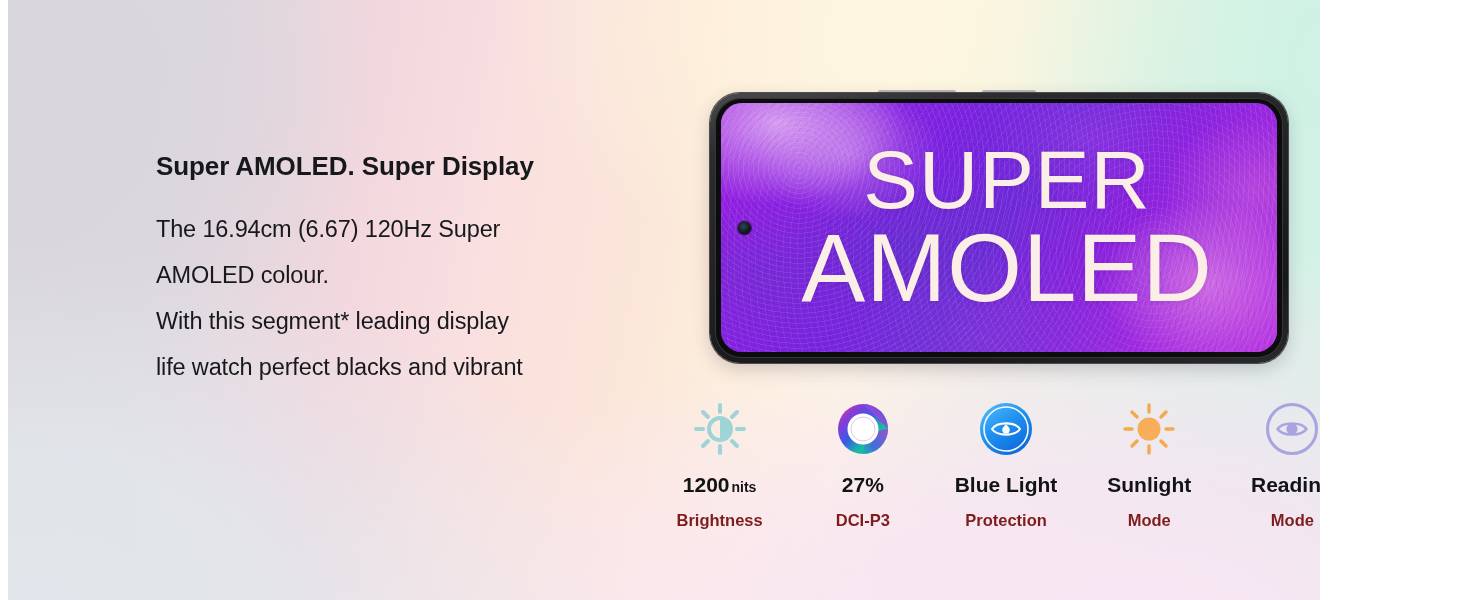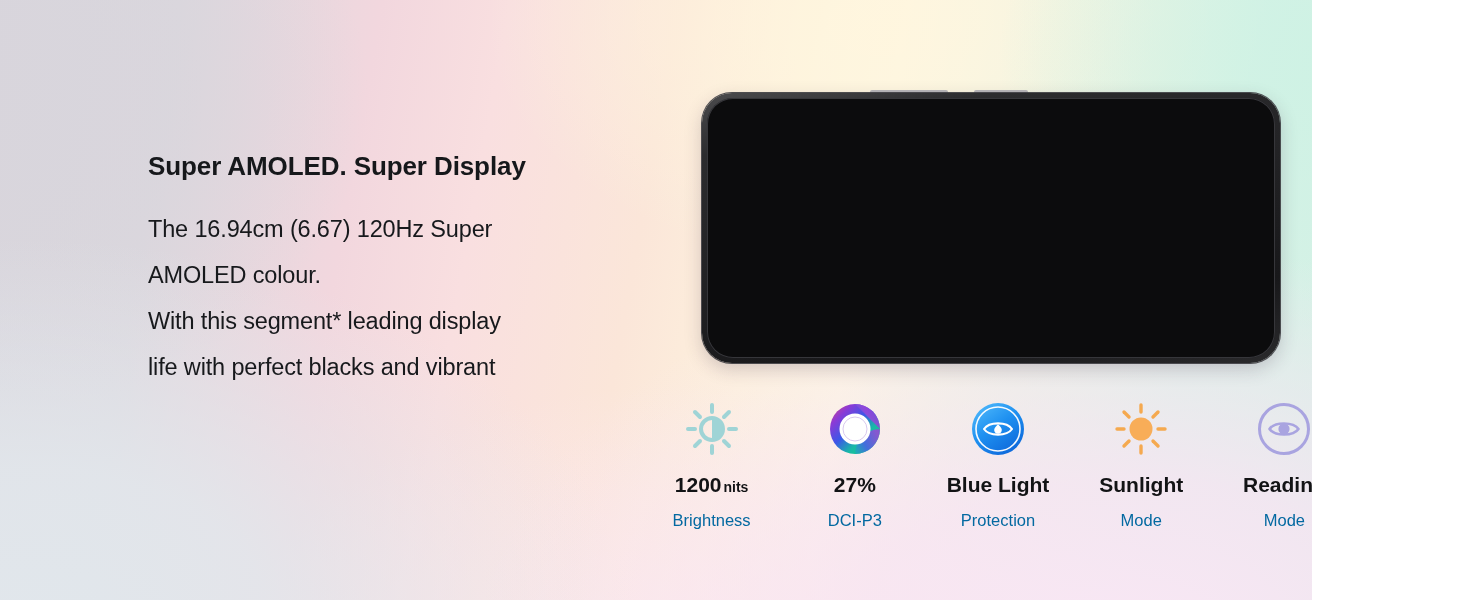--- a/index.html
+++ b/index.html
@@ -13,20 +13,21 @@
     font-family: "Liberation Sans", sans-serif;
   }
 
   
   .banner {
     position: relative;
     width: 1312px;
     height: 600px;
     overflow: hidden;
     background-color: #eee7ee;
+    margin-left: 8px;
   }
   .bg-layer {
     position: absolute;
     inset: 0;
   }
   
   .bg-base {
     background:
       linear-gradient(100deg,
         #d9d6dd 0%,
@@ -240,22 +241,22 @@
     white-space: nowrap;
     margin-top: 4px;
   }
   .feature .f-title .unit {
     font-size: 14px;
     font-weight: bold;
     margin-left: 2px;
   }
   .feature .f-sub {
     font-size: 16.5px;
-    font-weight: normal;
-    color: #0369a1;
+    font-weight: bold;
+    color: #7f1d1d;
     line-height: 1.2;
     margin-top: 6px;
     white-space: nowrap;
     text-align: center;
   }
 
   
   .ic { display: block; }
 </style>
 </head>
@@ -270,29 +271,38 @@
   <div class="bg-layer bg-br2"></div>
   <div class="bg-layer bg-br"></div>
   <div class="bg-layer bg-bl"></div>
 
   <div class="copy">
     <h2 class="headline">Super AMOLED. Super Display</h2>
     <p class="body-copy">
       <span class="ln">The 16.94cm (6.67) 120Hz Super</span>
       <span class="ln">AMOLED colour.</span>
       <span class="ln">With this segment* leading display</span>
-      <span class="ln">life with perfect blacks and vibrant</span>
+      <span class="ln">life watch perfect blacks and vibrant</span>
     </p>
   </div>
 
   <div class="phone">
     <div class="side-key k1"></div>
     <div class="side-key k2"></div>
     <div class="phone-frame"></div>
     <div class="phone-inner-ring"></div>
+    <div class="screen">
+      <div class="wall"></div>
+      <div class="wall-grain"></div>
+      <div class="screen-title">
+        <div class="l1">SUPER</div>
+        <div class="l2">AMOLED</div>
+      </div>
+      <div class="punch-hole"></div>
+    </div>
   </div>
 
   <div class="features">
 
     <div class="feature">
       <div class="icon-wrap">
         <svg class="ic" width="60" height="60" viewBox="0 0 60 60" aria-hidden="true">
           <g stroke="#9fd4d6" stroke-width="4" stroke-linecap="round">
             <line x1="30" y1="6" x2="30" y2="13"></line>
             <line x1="30" y1="47" x2="30" y2="54"></line>

